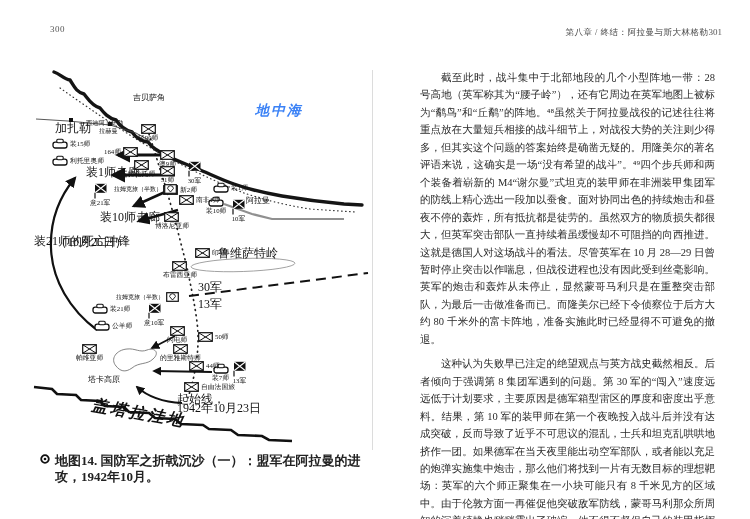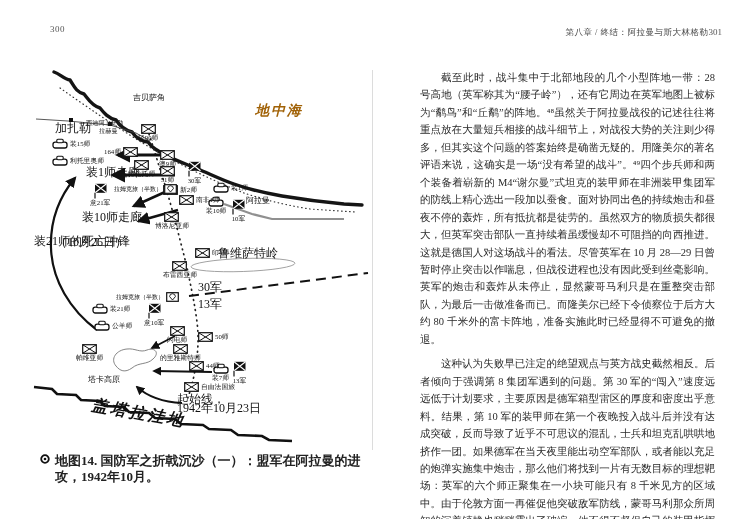--- a/index.html
+++ b/index.html
@@ -8,21 +8,21 @@
   .page{position:absolute;top:0;height:519px;width:375px;}
   #page-left{left:0;}
   #page-right{left:375px;}
   #gutter{position:absolute;left:372px;top:70px;height:380px;width:1px;background:#dcdcdc;}
 
   
   .pagenum{position:absolute;font-size:9px;color:#555;letter-spacing:.5px;}
   #mapsvg{position:absolute;left:0;top:0;}
   .mlabel{position:absolute;font-size:12px;line-height:1.1;white-space:nowrap;color:#111;}
   .mlabel.tiny{font-size:6.2px;color:#222;}
-  .mlabel.sea{font-size:14px;font-weight:bold;font-style:italic;letter-spacing:2px;color:#a16207;}
+  .mlabel.sea{font-size:14px;font-weight:bold;font-style:italic;letter-spacing:2px;color:#3b82f6;}
   .mlabel.depress{font-size:16px;font-weight:bold;font-style:italic;letter-spacing:3px;
                   transform:rotate(10deg);transform-origin:left center;color:#111;}
   .mlabel.place{font-size:8px;text-align:right;}
   .unit{position:absolute;display:flex;align-items:center;gap:2px;}
   .unit.below{flex-direction:column;gap:0;align-items:center;}
   .ulabel{font-size:6.8px;line-height:1.05;white-space:nowrap;color:#111;}
   .ulabel.sm{font-size:6px;}
   .isvg{display:block;}
   #caption{position:absolute;left:40px;top:453px;width:322px;display:flex;gap:5px;align-items:flex-start;}
   #caption .ctext{font-size:13px;font-weight:bold;color:#222;line-height:1.25;}
@@ -82,21 +82,21 @@
     </svg>
 
     <div class="mlabel place" style="left:133px;top:94px;">吉贝萨角</div>
     <div class="mlabel sea" style="left:255px;top:103px;">地中海</div>
     <div class="mlabel" style="left:55px;top:122px;">加扎勒</div>
     <div class="mlabel tiny" style="left:86px;top:120px;">西迪阿卜杜勒</div>
     <div class="mlabel tiny" style="left:99px;top:128px;">拉赫曼</div>
     <div class="mlabel place" style="left:246px;top:197px;">阿拉曼</div>
     <div class="mlabel" style="left:218px;top:247px;">鲁维萨特岭</div>
     <div class="mlabel" style="left:86px;top:166px;">装1师走廊</div>
-    <div class="mlabel" style="left:82px;top:211px;text-align:center;">装10师走廊</div>
+    <div class="mlabel" style="left:100px;top:211px;text-align:center;">装10师走廊</div>
     <div class="mlabel" style="left:34px;top:235px;text-align:center;">装21师的死亡冲锋</div>
     <div class="mlabel" style="left:55px;top:236px;">（10月26日）</div>
     <div class="mlabel place" style="left:88px;top:376px;">塔卡高原</div>
     <div class="mlabel depress" style="left:92px;top:396px;">盖塔拉洼地</div>
     <div class="mlabel" style="left:177px;top:393px;">起始线，</div>
     <div class="mlabel" style="left:177px;top:402px;">1942年10月23日</div>
     <div class="mlabel" style="left:198px;top:281px;">30军</div>
     <div class="mlabel" style="left:198px;top:298px;">13军</div>
 
     <div class="unit" style="left:52px;top:138px;">

